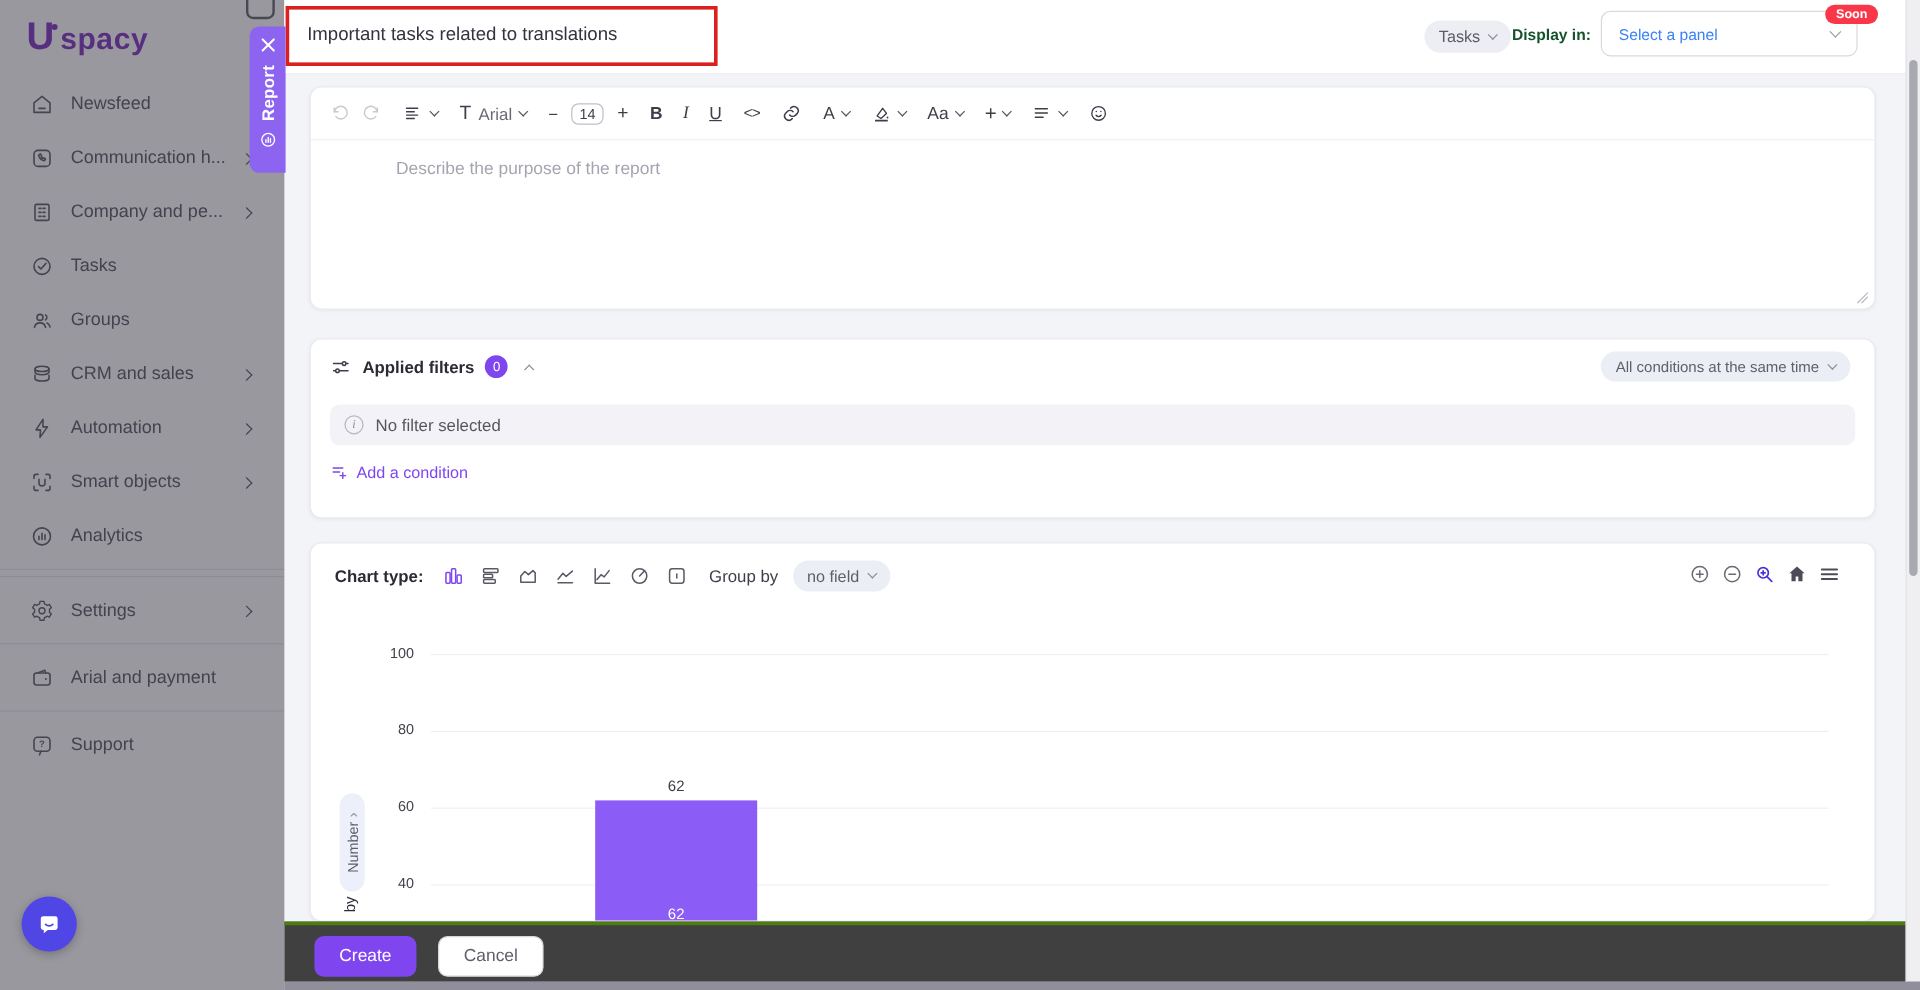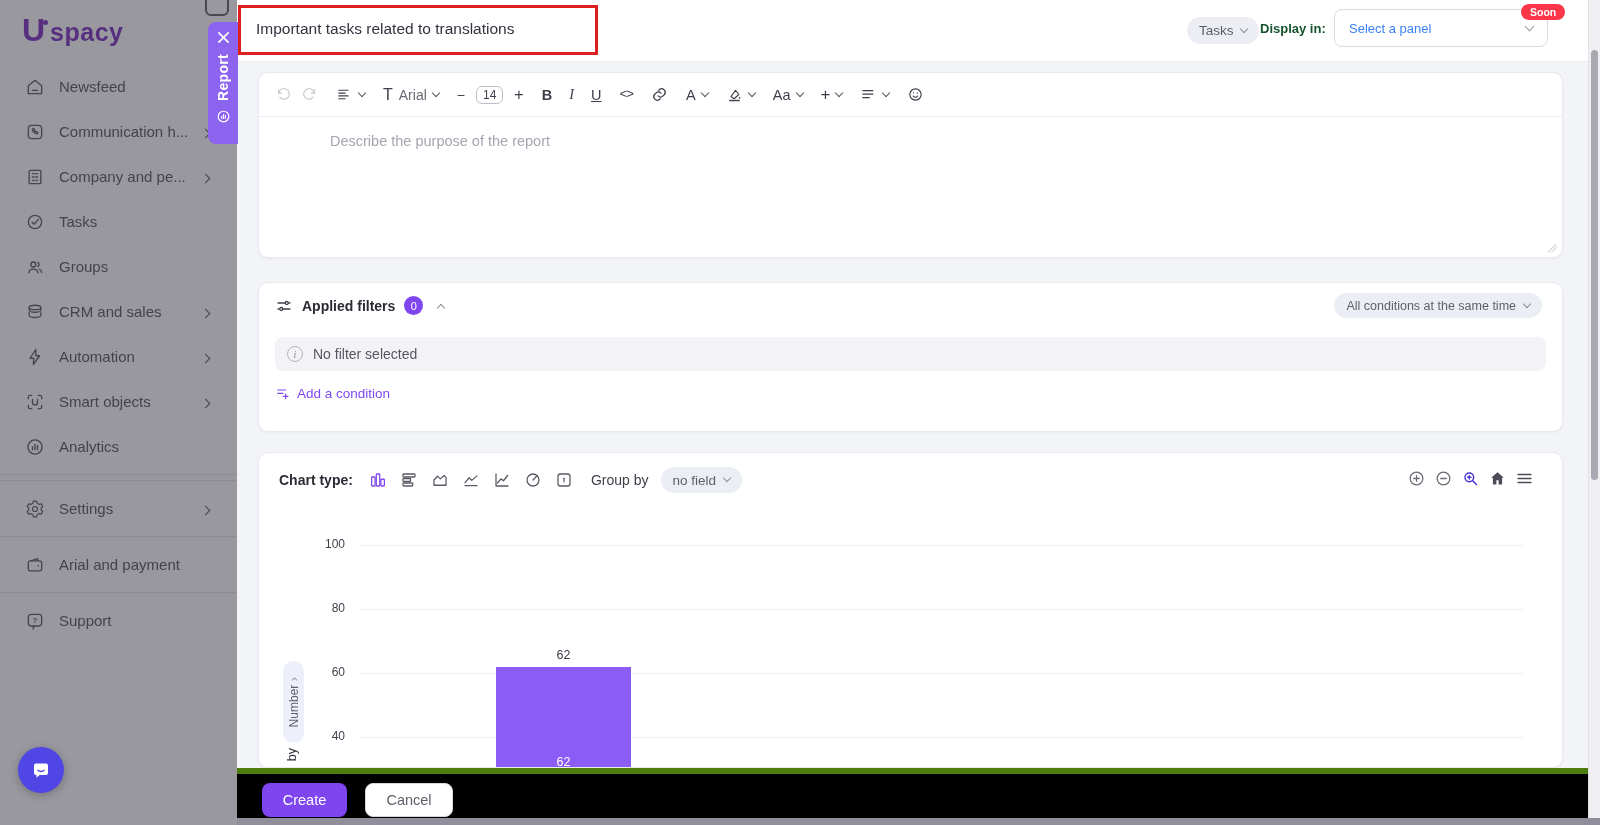--- a/index.html
+++ b/index.html
@@ -94,21 +94,21 @@
   .bar { position:absolute; left:237px; width:135px; background:#8b5cf6; }
   .bar-label { position:absolute; left:237px; width:135px; text-align:center; font-size:12.5px; color:#3c3c46; }
   .bar-label-in { position:absolute; left:237px; width:135px; text-align:center; font-size:12.5px; color:#fff; top:302px; }
   .yaxis-pill { position:absolute; left:24px; top:208px; width:21px; height:82px; border-radius:11px; background:#edf0fa; display:flex; align-items:center; justify-content:center; cursor:pointer; }
   .yaxis-pill .vrot { font-size:12px; color:#5f5f6b; }
   .pill-chev { color:#8e8e9a; font-size:13px; }
   .yaxis-by { position:absolute; left:26px; top:294px; }
   .yaxis-by .vrot { font-size:12.5px; font-weight:500; color:#2e2e38; }
 
   
-  .modal-footer { position:absolute; left:0; bottom:0; width:100%; height:50px; background:#000000; border-top:6px solid #4d7c0f; z-index:15;padding-left:12px; }
+  .modal-footer { position:absolute; left:0; bottom:0; width:100%; height:50px; background:#404040; border-top:3px solid #4d7c0f; z-index:15;padding-left:12px; }
   .btn-create { position:absolute; left:25px; top:9px; width:85px; height:34px; border-radius:8px; background:#7f46f0; color:#fff; font-size:14.5px; font-weight:500; display:flex; align-items:center; justify-content:center; cursor:pointer; }
   .btn-cancel { position:absolute; left:128px; top:9px; width:88px; height:34px; border-radius:8px; background:#fff; border:1px solid #d6d6de; color:#5f5f6b; font-size:14.5px; display:flex; align-items:center; justify-content:center; cursor:pointer; }
 
   
   .scrollbar { position:absolute; right:0; top:0; width:12px; height:818px; background:#efeff2; border-left:1px solid #e2e2e8; z-index:40; }
   .scroll-thumb { position:absolute; left:2px; top:50px; width:7px; height:430px; background:#a9a9b2; border-radius:4px; }
 </style>
 </head>
 <body>
 

